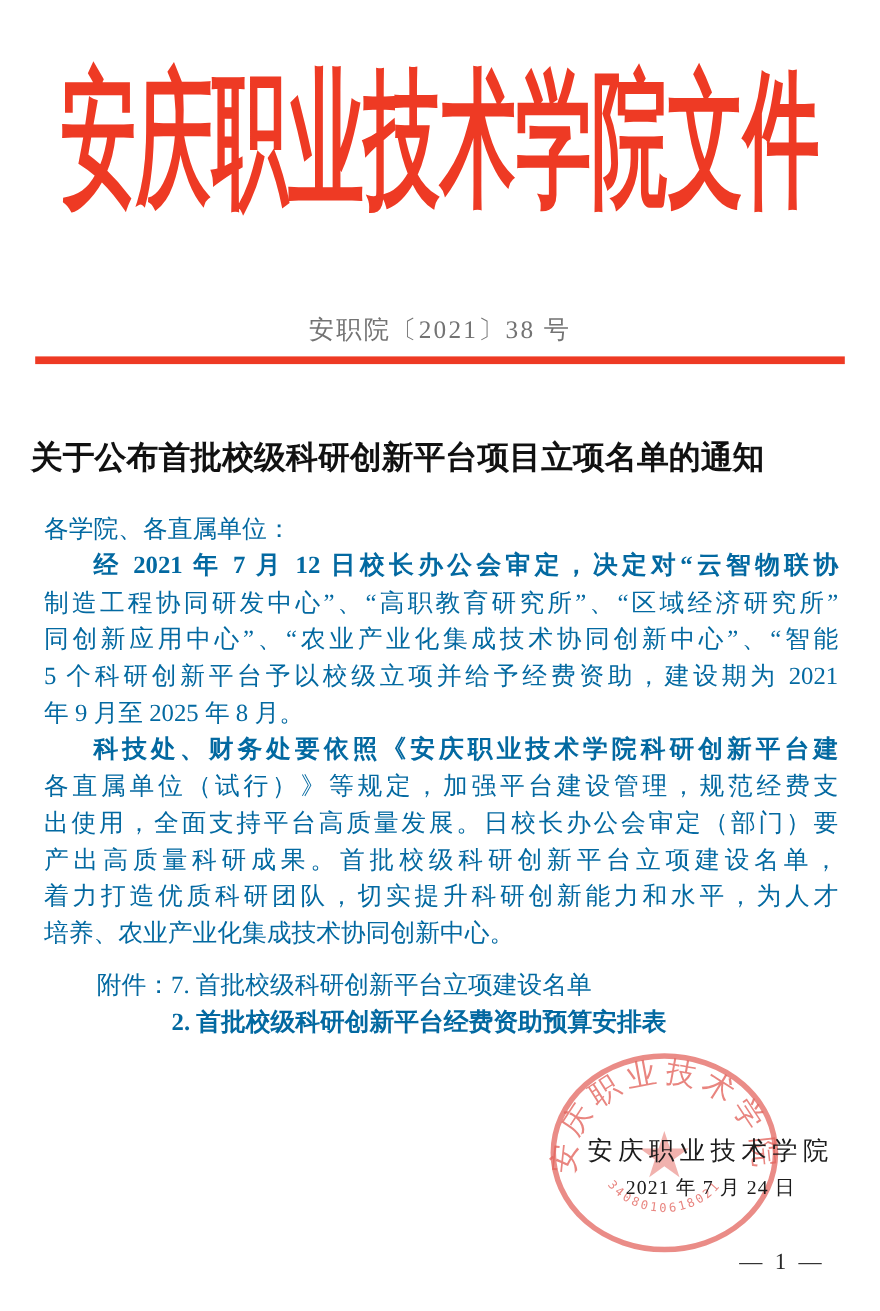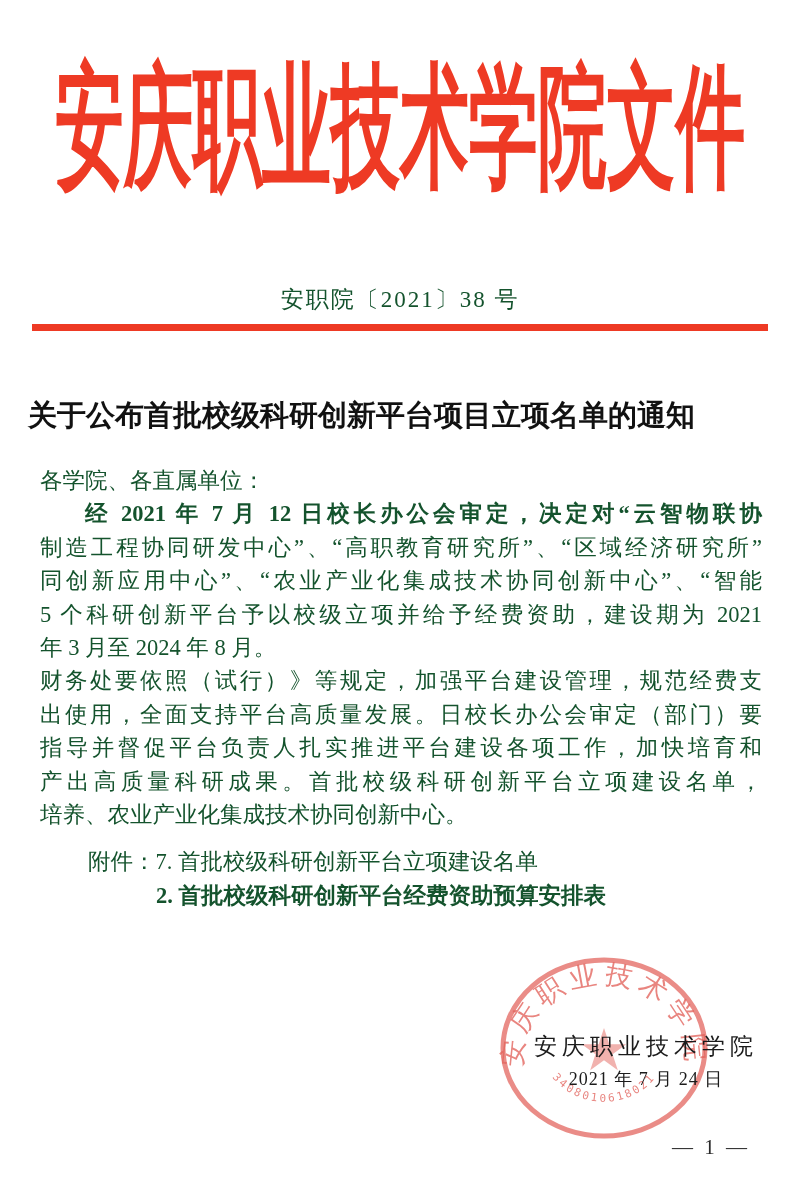--- a/index.html
+++ b/index.html
@@ -29,21 +29,21 @@
     letter-spacing: 0px;
   }
   .doc-number {
     position: absolute;
     top: 284px;
     left: 0;
     width: 800px;
     text-align: center;
     font-size: 23px;
     letter-spacing: 2px;
-    color: #14532d;
+    color: #737373;
   }
   .red-rule {
     position: absolute;
     top: 324px;
     left: 32px;
     width: 736px;
     height: 7px;
     background: #ee3a24;
   }
   .notice-title {
@@ -57,21 +57,21 @@
     color: #111;
     white-space: nowrap;
   }
   .content {
     position: absolute;
     top: 464px;
     left: 40px;
     width: 722px;
     font-size: 22.5px;
     line-height: 33.4px;
-    color: #14532d;
+    color: #0369a1;
   }
   .ln { width: 100%; text-align: left; white-space: nowrap; }
   .ln.j { white-space: normal; text-align: justify; text-align-last: justify; }
   .ln.ind { text-indent: 45px; font-weight: bold; }
   .attachments { margin-top: 14px; }
   .att-1 { text-indent: 48px; white-space: nowrap; }
   .att-2 { text-indent: 116px; white-space: nowrap; font-weight: bold; }
   .closing {
     position: absolute;
     top: 1030px;
@@ -121,25 +121,26 @@
 <div class="red-rule"></div>
 
 <div class="notice-title">关于公布首批校级科研创新平台项目立项名单的通知</div>
 
 <div class="content">
   <div class="ln">各学院、各直属单位：</div>
   <div class="ln j ind">经 2021 年 7 月 12 日校长办公会审定，决定对“云智物联协</div>
   <div class="ln j">制造工程协同研发中心”、“高职教育研究所”、“区域经济研究所”</div>
   <div class="ln j">同创新应用中心”、“农业产业化集成技术协同创新中心”、“智能</div>
   <div class="ln j">5 个科研创新平台予以校级立项并给予经费资助，建设期为 2021</div>
-  <div class="ln">年 3 月至 2024 年 8 月。</div>
-  <div class="ln j">财务处要依照（试行）》等规定，加强平台建设管理，规范经费支</div>
+  <div class="ln">年 9 月至 2025 年 8 月。</div>
+  <div class="ln j ind">科技处、财务处要依照《安庆职业技术学院科研创新平台建</div>
+  <div class="ln j">各直属单位（试行）》等规定，加强平台建设管理，规范经费支</div>
   <div class="ln j">出使用，全面支持平台高质量发展。日校长办公会审定（部门）要</div>
-  <div class="ln j">指导并督促平台负责人扎实推进平台建设各项工作，加快培育和</div>
   <div class="ln j">产出高质量科研成果。首批校级科研创新平台立项建设名单，</div>
+  <div class="ln j">着力打造优质科研团队，切实提升科研创新能力和水平，为人才</div>
   <div class="ln">培养、农业产业化集成技术协同创新中心。</div>
 
   <div class="attachments">
     <div class="ln att-1">附件：7. 首批校级科研创新平台立项建设名单</div>
     <div class="ln att-2">2. 首批校级科研创新平台经费资助预算安排表</div>
   </div>
 </div>
 
 <svg class="seal" viewBox="0 0 214 186" xmlns="http://www.w3.org/2000/svg">
   <ellipse cx="107" cy="93" rx="101" ry="88" fill="none" stroke="#dd4a42" stroke-width="5" stroke-opacity="0.75"></ellipse>

